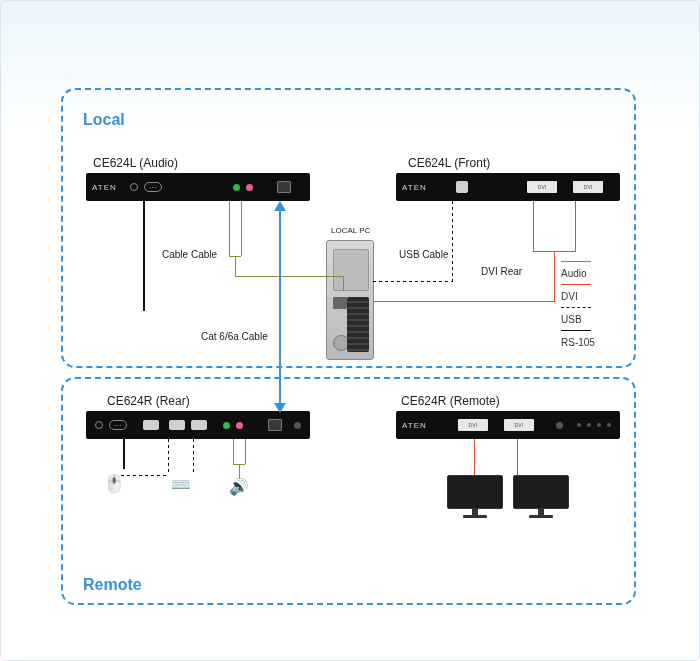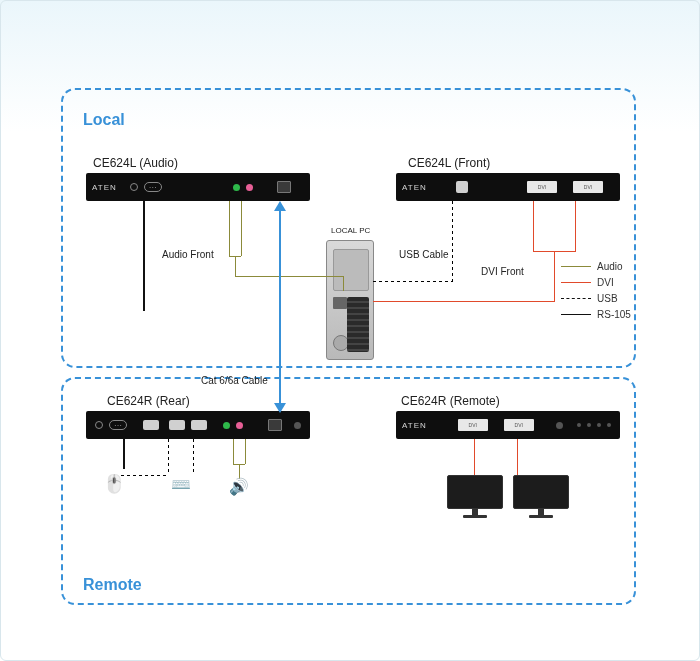--- a/index.html
+++ b/index.html
@@ -139,21 +139,21 @@
 
   
   .periph { position: absolute; font-size: 22px; color: #5a7ca0; }
 
   
   .legend {
     position: absolute;
     font-size: 10px;
     color: #333;
   }
-  .legend-row { display: flex; align-items: center; gap: 6px; margin-bottom: 5px; }
+  .legend-row { display: flex; align-items: flex-start; gap: 6px; margin-bottom: 5px; flex-direction: column; }
   .swatch { width: 30px; height: 0; }
   .swatch.audio { border-top: 1.5px solid #8b8a3a; }
   .swatch.dvi { border-top: 1.5px solid #e14a2b; }
   .swatch.usb { border-top: 1.5px dashed #111; }
   .swatch.rs232 { border-top: 1.5px solid #111; }
 
   .spacer { flex: 1; }
 </style>
 </head>
 <body>
@@ -230,38 +230,38 @@
 </div>
 <div class="cable-label" style="left:330px; top:225px; font-size:8px;">LOCAL PC</div>
 
 <div class="line v audio" style="left:228px; top:200px; height:55px;"></div>
 <div class="line v audio" style="left:240px; top:200px; height:55px;"></div>
 <div class="line h audio" style="left:228px; top:255px; width:6px;"></div>
 <div class="line h audio" style="left:234px; top:255px; width:6px; top:255px;"></div>
 <div class="line v audio" style="left:234px; top:255px; height:20px;"></div>
 <div class="line h audio" style="left:234px; top:275px; width:108px;"></div>
 <div class="line v audio" style="left:342px; top:275px; height:15px;"></div>
-<div class="cable-label" style="left:161px; top:248px;">Audio Front</div>
+<div class="cable-label" style="left:161px; top:248px;">Cable Cable</div>
 
 <div class="arrowhead up" style="left:273px; top:200px;"></div>
 <div class="cat-link" style="left:278px; top:208px; height:202px;"></div>
 <div class="arrowhead down" style="left:273px; top:402px;"></div>
-<div class="cable-label" style="left:200px; top:330px;margin-top:44px;">Cat 6/6a Cable</div>
+<div class="cable-label" style="left:200px; top:330px;">Cat 6/6a Cable</div>
 
 <div class="line v usb" style="left:451px; top:200px; height:80px;"></div>
 <div class="line h usb" style="left:372px; top:280px; width:80px;"></div>
 <div class="cable-label" style="left:398px; top:248px;">USB Cable</div>
 
 <div class="line v dvi" style="left:532px; top:200px; height:50px;"></div>
 <div class="line v dvi" style="left:574px; top:200px; height:50px;"></div>
 <div class="line h dvi" style="left:532px; top:250px; width:21px;"></div>
 <div class="line h dvi" style="left:553px; top:250px; width:22px;"></div>
 <div class="line v dvi" style="left:553px; top:250px; height:50px;"></div>
 <div class="line h dvi" style="left:372px; top:300px; width:182px;"></div>
-<div class="cable-label" style="left:480px; top:265px;">DVI Front</div>
+<div class="cable-label" style="left:480px; top:265px;">DVI Rear</div>
 
 <div class="line v rs232" style="left:142px; top:200px; height:110px; width:1.5px;"></div>
 <div class="line v rs232" style="left:122px; top:438px; height:30px; width:1.5px;"></div>
 
 <div class="line v audio" style="left:232px; top:438px; height:25px;"></div>
 <div class="line v audio" style="left:244px; top:438px; height:25px;"></div>
 <div class="line h audio" style="left:232px; top:463px; width:6px;"></div>
 <div class="line h audio" style="left:238px; top:463px; width:6px;"></div>
 <div class="line v audio" style="left:238px; top:463px; height:15px;"></div>
 

